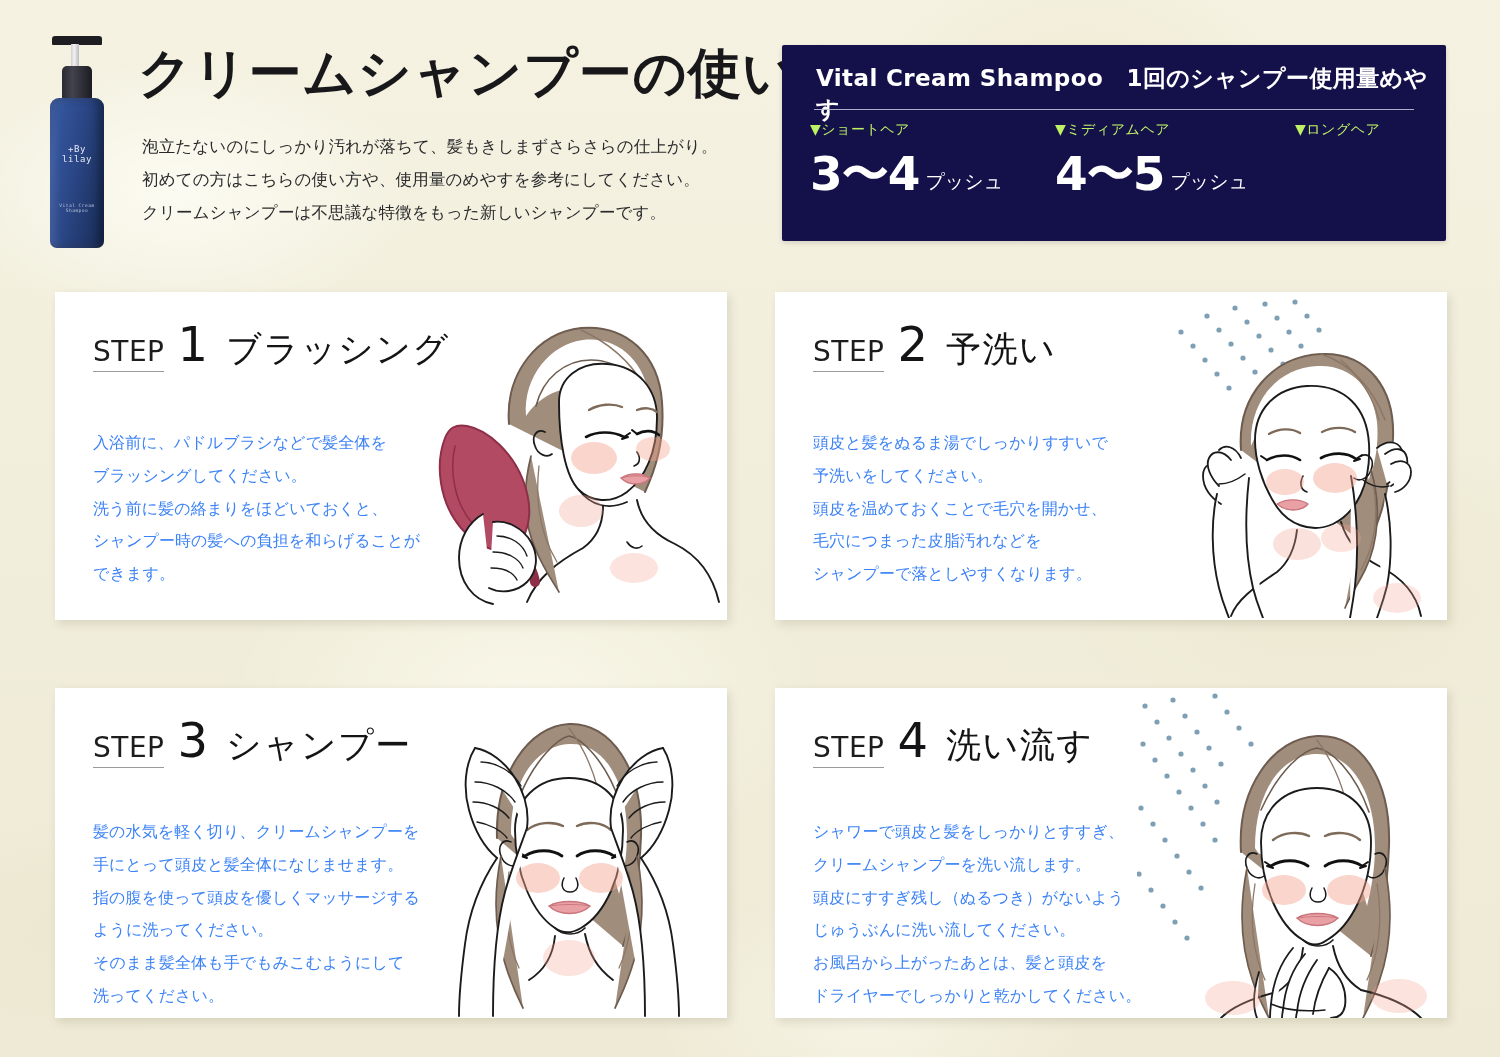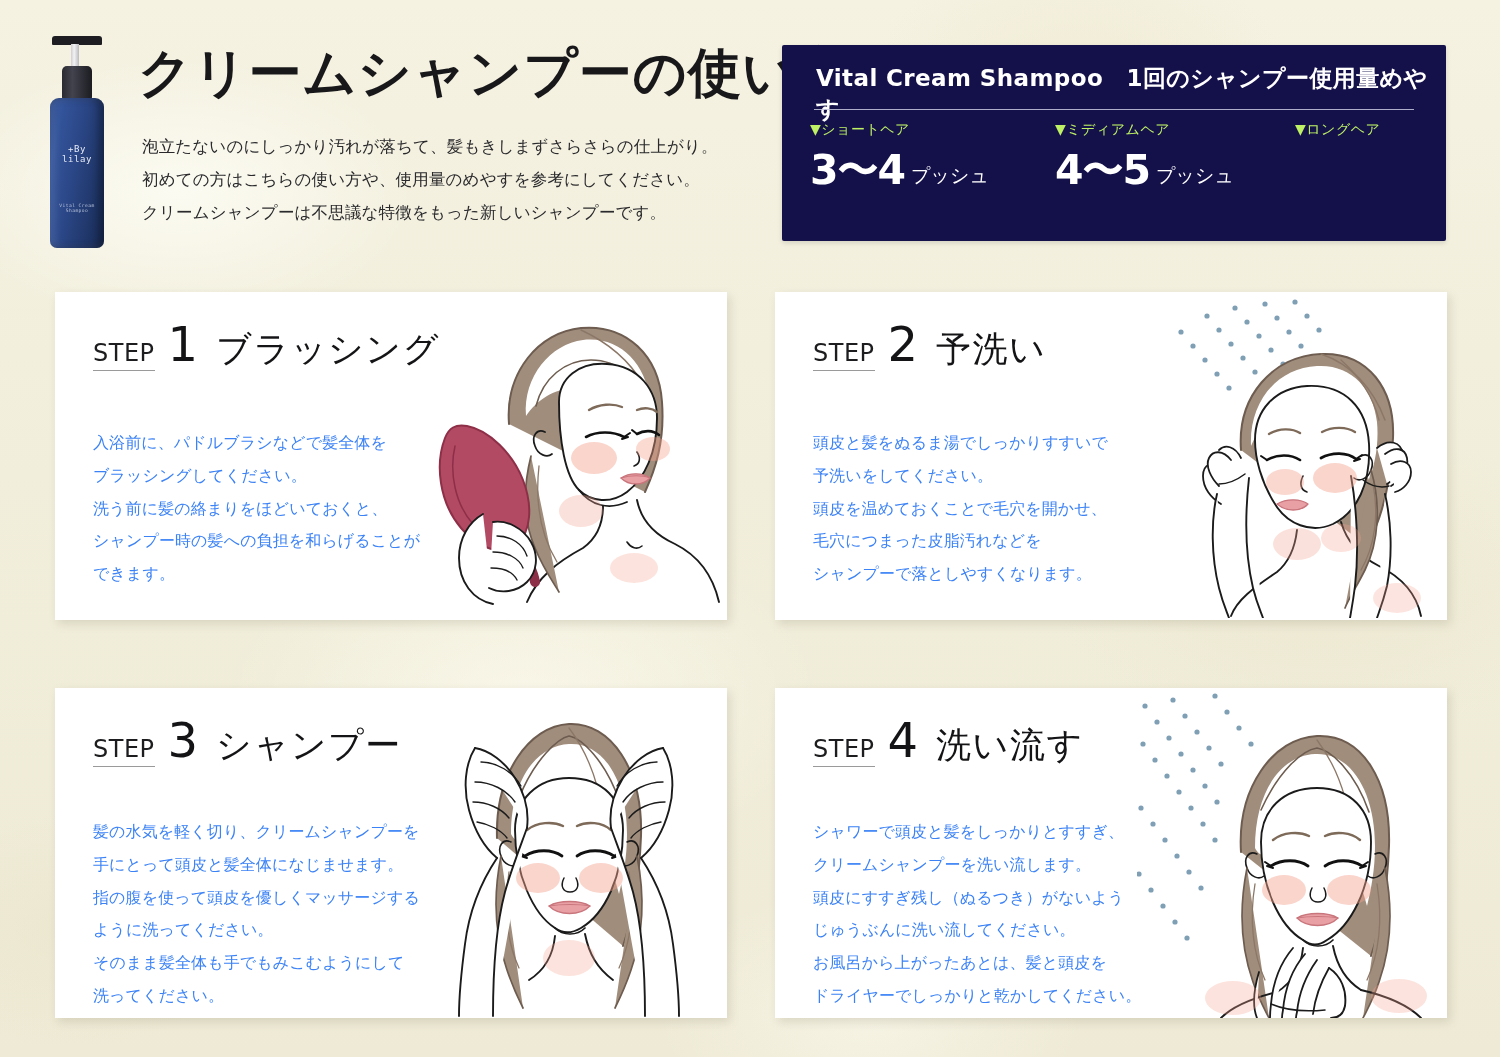--- a/index.html
+++ b/index.html
@@ -93,40 +93,40 @@
   .dose-col.c1{ flex:0 0 245px; }
   .dose-col.c2{ flex:0 0 240px; }
   .dose-label{
     color:#bef264; font-size:14px; letter-spacing:.5px; white-space:nowrap;
     font-family:"DejaVu Sans","Liberation Sans",sans-serif;
   }
   .dose-amount{
     margin-top:4px; color:#ffffff; white-space:nowrap;
     font-family:"DejaVu Sans","Liberation Sans",sans-serif;
   }
-  .dose-num{ font-size:41px; font-weight:700; letter-spacing:-1px; }
+  .dose-num{ font-size:47px; font-weight:700; letter-spacing:-1px; }
   .dose-unit{ font-size:19px; margin-left:6px; position:relative; top:-2px; }
 
   
   .card{
     position:absolute; background:#ffffff;
     box-shadow:3px 4px 9px rgba(120,115,90,.20);
   }
   #card-1{ left:55px;  top:292px; width:672px; height:328px; }
   #card-2{ left:775px; top:292px; width:672px; height:328px; }
   #card-3{ left:55px;  top:688px; width:672px; height:330px; }
   #card-4{ left:775px; top:688px; width:672px; height:330px; }
 
   .step-head{
     position:absolute; left:38px; top:28px;
     display:flex; align-items:baseline;
     font-family:"DejaVu Sans","Liberation Sans",sans-serif;
   }
   .step-word{
-    font-size:24px; color:#1d1d1f; letter-spacing:.5px;
+    font-size:28px; color:#1d1d1f; letter-spacing:.5px;
     border-bottom:1.6px solid #9a9a9a; padding-bottom:5px; line-height:1;
   }
   .step-num{
     font-size:48px; color:#141416; font-weight:400;
     margin-left:13px; line-height:1;
   }
   .step-name{
     font-size:35px; color:#141416; margin-left:18px;
     letter-spacing:1.5px; line-height:1;
   }

